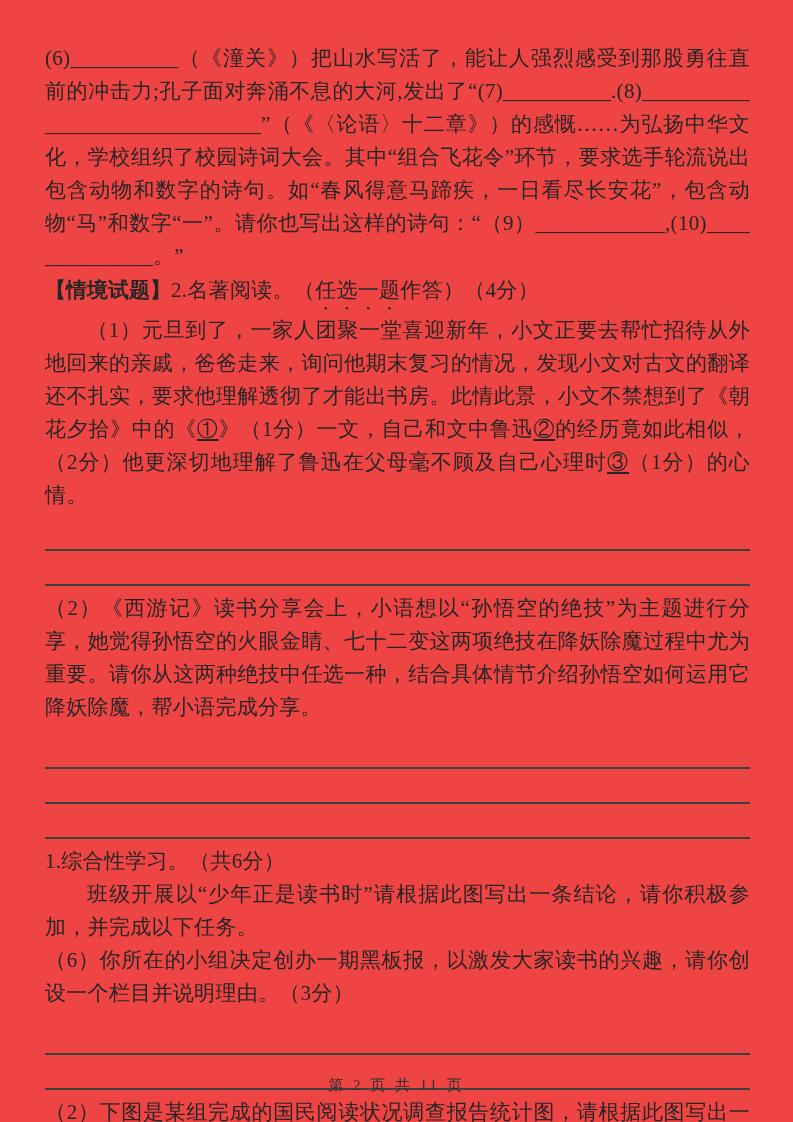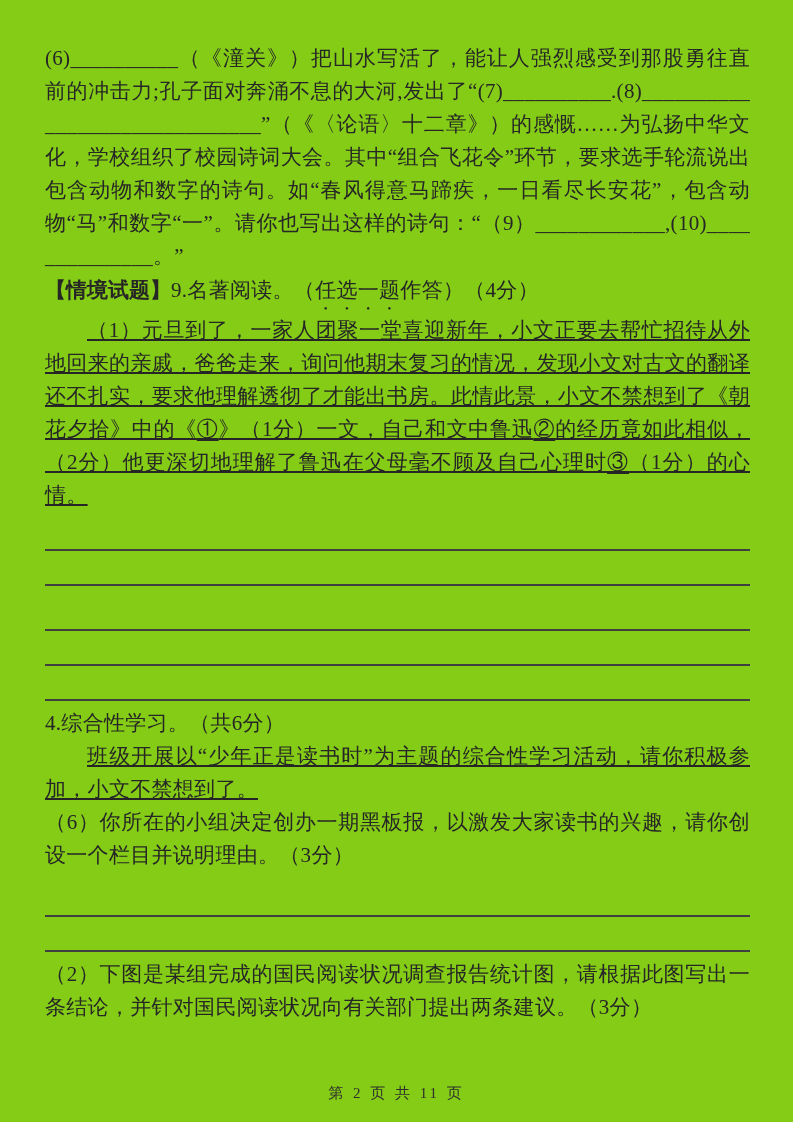--- a/index.html
+++ b/index.html
@@ -5,38 +5,37 @@
   html, body {
     margin: 0;
     padding: 0;
     background: #f4f4f4;
   }
   .page {
     position: relative;
     width: 793px;
     height: 1122px;
     margin: 0 auto;
-    background: #84cc16;
+    background: #ef4444;
     box-sizing: border-box;
     padding: 42px 43px 0 45px;
     font-family: "Liberation Serif", "DejaVu Serif", serif;
     font-size: 21px;
     line-height: 33px;
     color: #262626;
     overflow: hidden;
   }
   .para {
     margin: 0;
     text-align: justify;
     letter-spacing: 0.3px;
     word-break: break-all;
   }
   .indent {
     text-indent: 2em;
-    text-decoration: underline;
   }
   .seg-bold {
     font-weight: 700;
     font-family: Liberation Sans, sans-serif;
     letter-spacing: 0;
   }
   .seg-underline {
     text-decoration: underline;
     text-underline-offset: 3px;
   }
@@ -53,53 +52,54 @@
     height: 33px;
     border-bottom: 2px solid #3f3f3f;
   }
   .answer-lines.gap-top {
     margin-top: 10px;
   }
   .footer {
     position: absolute;
     left: 0;
     right: 0;
-    bottom: 12px;
+    bottom: 20px;
     text-align: center;
     font-size: 15px;
     letter-spacing: 3px;
     color: #2f2f2f;
   }
 </style>
 </head>
 <body>
 
 <div class="page">
 
   <p class="para">(6)__________（《潼关》）把山水写活了，能让人强烈感受到那股勇往直前的冲击力;孔子面对奔涌不息的大河,发出了“(7)__________.(8)______________________________”（《〈论语〉十二章》）的感慨……为弘扬中华文化，学校组织了校园诗词大会。其中“组合飞花令”环节，要求选手轮流说出包含动物和数字的诗句。如“春风得意马蹄疾，一日看尽长安花”，包含动物“马”和数字“一”。请你也写出这样的诗句：“（9）____________,(10)______________。”</p>
 
-  <p class="para"><span class="seg-bold">【情境试题】</span><span>9.名著阅读。（</span><span class="seg-emphasis">任选一题</span><span>作答）（4分）</span></p>
+  <p class="para"><span class="seg-bold">【情境试题】</span><span>2.名著阅读。（</span><span class="seg-emphasis">任选一题</span><span>作答）（4分）</span></p>
 
   <p class="para indent"><span>（1）元旦到了，一家人团聚一堂喜迎新年，小文正要去帮忙招待从外地回来的亲戚，爸爸走来，询问他期末复习的情况，发现小文对古文的翻译还不扎实，要求他理解透彻了才能出书房。此情此景，小文不禁想到了《朝花夕拾》中的《</span><span class="seg-underline">①</span><span>》（1分）一文，自己和文中鲁迅</span><span class="seg-underline">②</span><span>的经历竟如此相似，（2分）他更深切地理解了鲁迅在父母毫不顾及自己心理时</span><span class="seg-underline">③</span><span>（1分）的心情。</span></p>
 
   <div class="answer-lines">
     <div class="answer-line"></div>
     <div class="answer-line"></div>
   </div>
 
+  <p class="para">（2）《西游记》读书分享会上，小语想以“孙悟空的绝技”为主题进行分享，她觉得孙悟空的火眼金睛、七十二变这两项绝技在降妖除魔过程中尤为重要。请你从这两种绝技中任选一种，结合具体情节介绍孙悟空如何运用它降妖除魔，帮小语完成分享。</p>
 
   <div class="answer-lines gap-top">
     <div class="answer-line"></div>
     <div class="answer-line"></div>
     <div class="answer-line"></div>
   </div>
 
-  <p class="para">4.综合性学习。（共6分）</p>
+  <p class="para">1.综合性学习。（共6分）</p>
 
-  <p class="para indent">班级开展以“少年正是读书时”为主题的综合性学习活动，请你积极参加，小文不禁想到了。</p>
+  <p class="para indent">班级开展以“少年正是读书时”请根据此图写出一条结论，请你积极参加，并完成以下任务。</p>
 
   <p class="para">（6）你所在的小组决定创办一期黑板报，以激发大家读书的兴趣，请你创设一个栏目并说明理由。（3分）</p>
 
   <div class="answer-lines gap-top">
     <div class="answer-line"></div>
     <div class="answer-line"></div>
   </div>
 
   <p class="para">（2）下图是某组完成的国民阅读状况调查报告统计图，请根据此图写出一条结论，并针对国民阅读状况向有关部门提出两条建议。（3分）</p>
 

